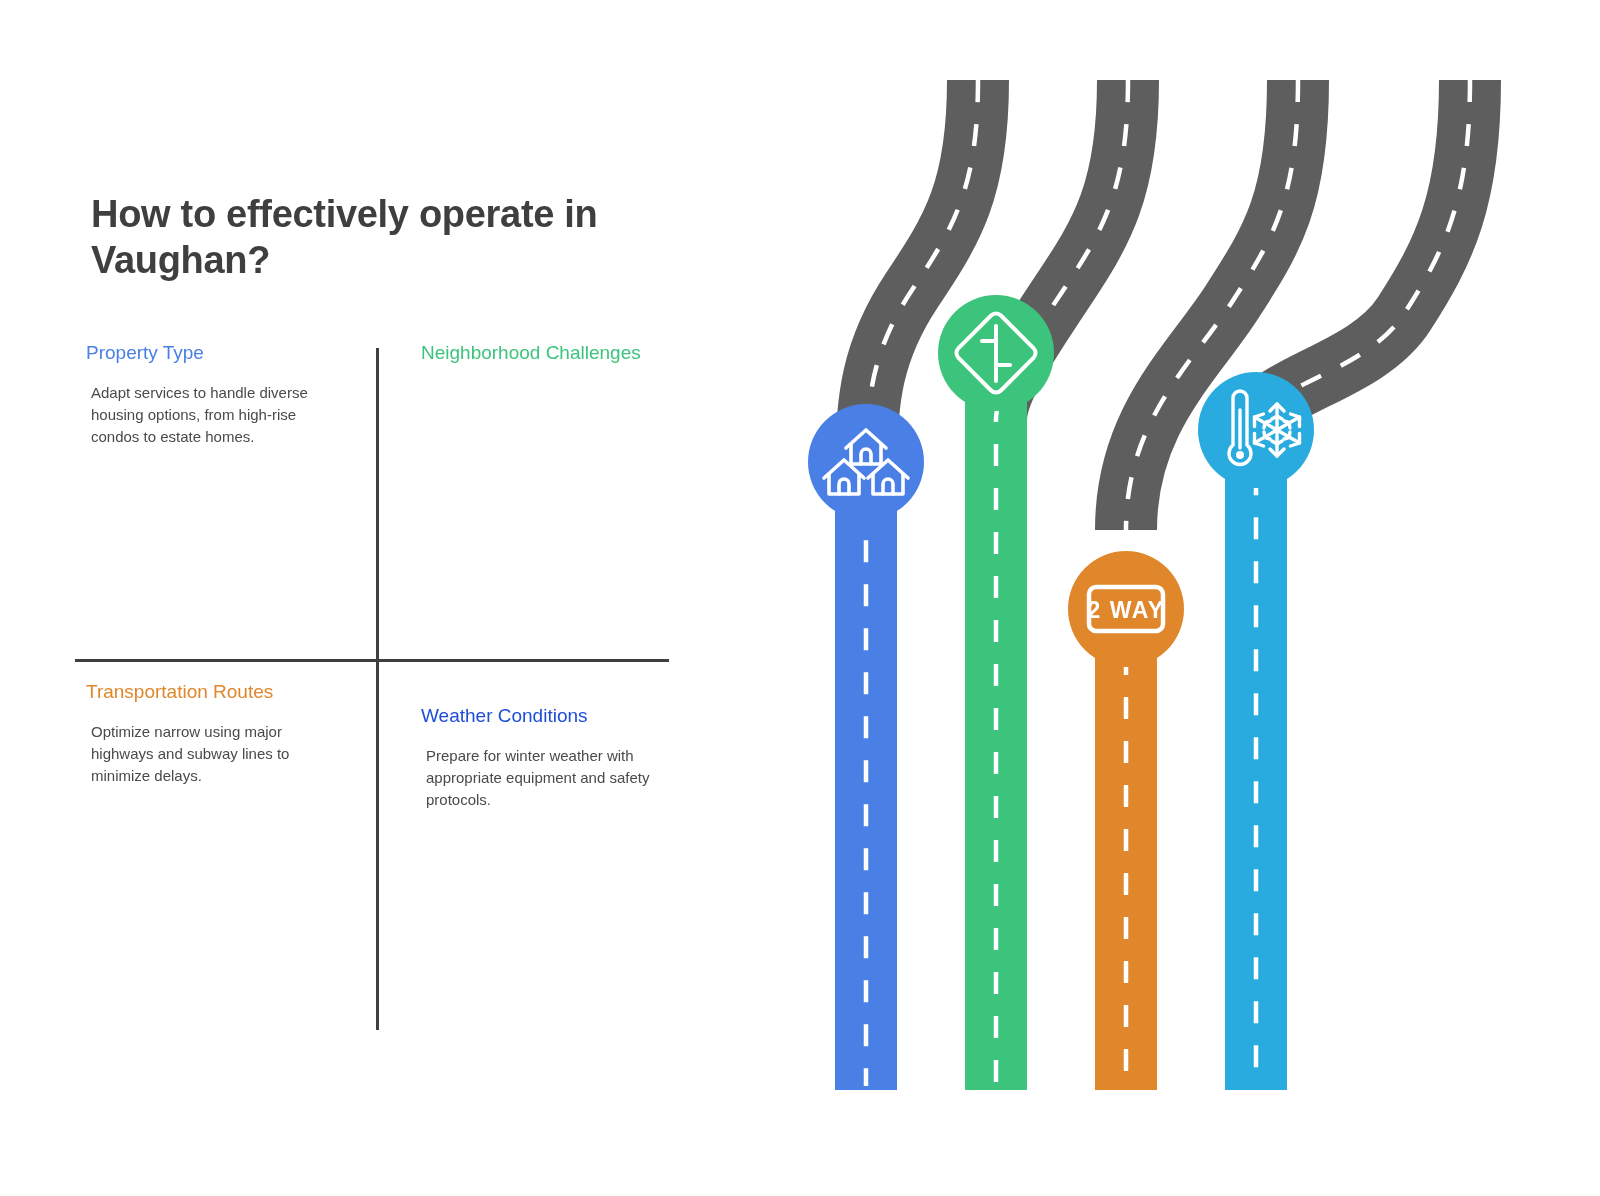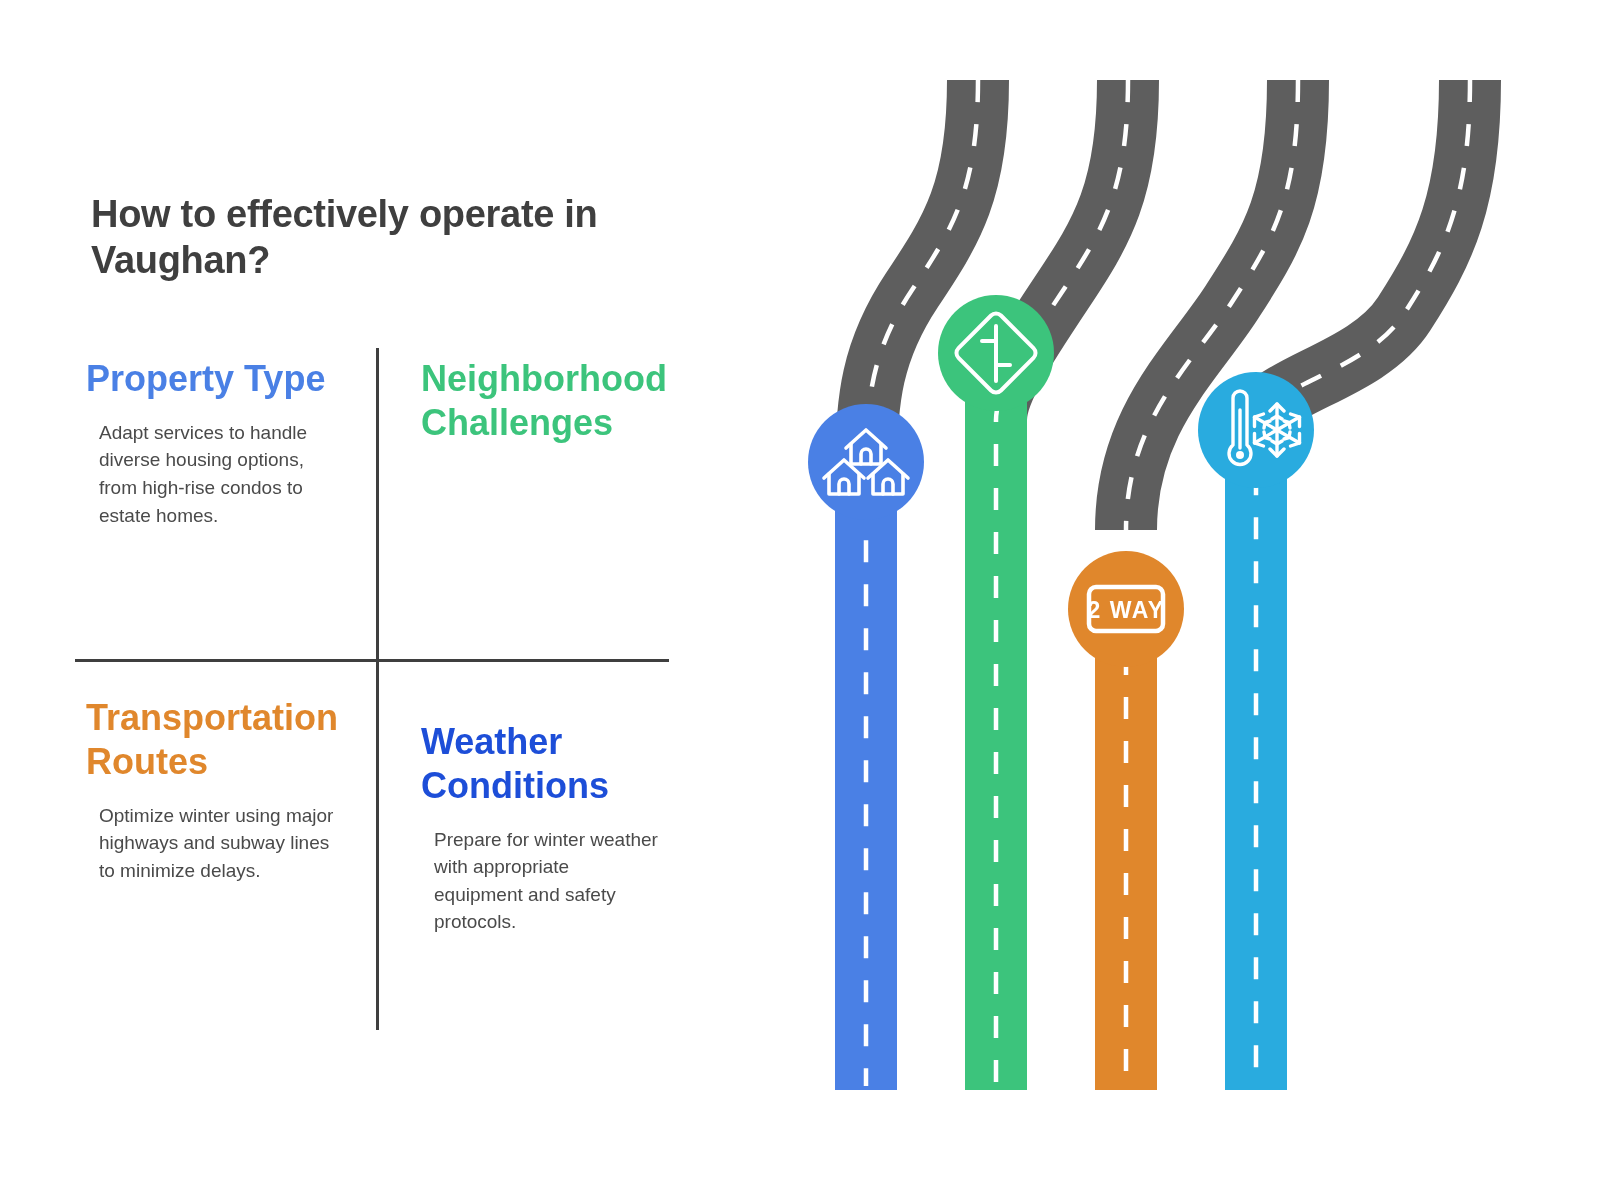--- a/index.html
+++ b/index.html
@@ -32,30 +32,30 @@
     position:absolute;
     left:0px; top:155px;
     width:600px;
   }
   .quad-row{display:flex;}
   .quad-cell{ box-sizing:border-box; }
   .cell-left{ width:290px; padding-right:26px; }
   .cell-right{ width:300px; padding-left:45px; }
 
   .q-head{
-    font-size:36px;
-    font-weight:bold;
+    font-size:19px;
+    font-weight:normal;
     line-height:1.22;
-    margin:16px 0 18px 0;
+    margin:0 0 18px 0;
   }
   .q-body{
-    font-size:19px;
+    font-size:15px;
     color:#4a4a4a;
     line-height:1.45;
-    margin:13px;
+    margin:5px;
   }
   .row-top .cell-left{ height:318px; }
   .row-top .cell-right{ height:318px; }
   .row-bottom .cell-left{ padding-top:21px; }
   .row-bottom .cell-right{ padding-top:45px; }
 
   
   .v-divider{
     position:absolute;
     left:376px; top:348px;
@@ -94,21 +94,21 @@
           <p class="q-body">Adapt services to handle diverse housing options, from high-rise condos to estate homes.</p>
         </div>
         <div class="quad-cell cell-right">
           <p class="q-head" style="color:#3CC47C">Neighborhood Challenges</p>
         </div>
       </div>
 
       <div class="quad-row row-bottom">
         <div class="quad-cell cell-left">
           <p class="q-head" style="color:#E0872C">Transportation Routes</p>
-          <p class="q-body">Optimize winter using major highways and subway lines to minimize delays.</p>
+          <p class="q-body">Optimize narrow using major highways and subway lines to minimize delays.</p>
         </div>
         <div class="quad-cell cell-right">
           <p class="q-head" style="color:#1d4ed8">Weather Conditions</p>
           <p class="q-body">Prepare for winter weather with appropriate equipment and safety protocols.</p>
         </div>
       </div>
 
     </div>
   </div>
 

